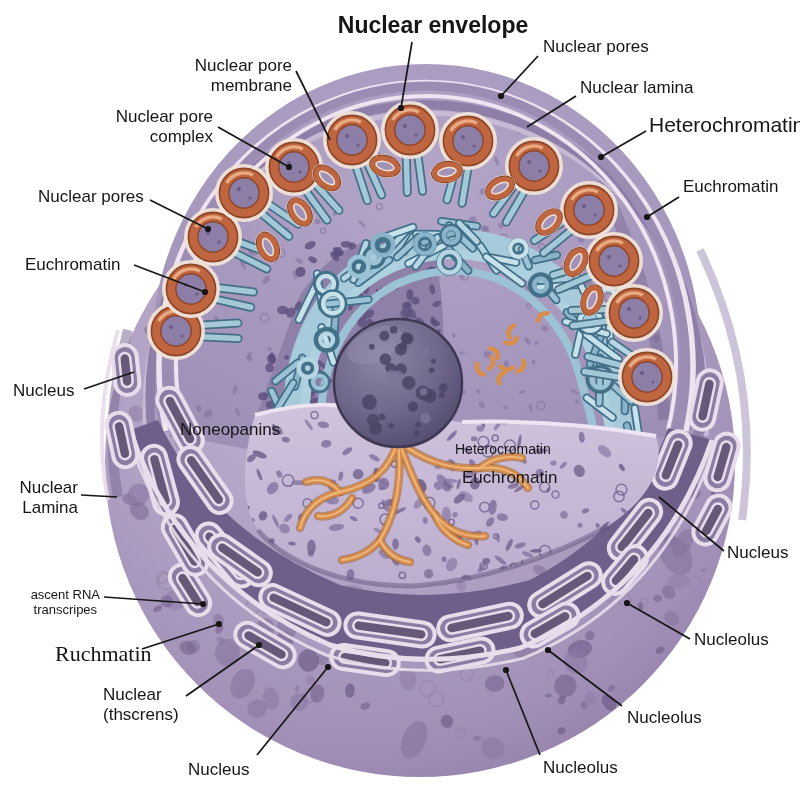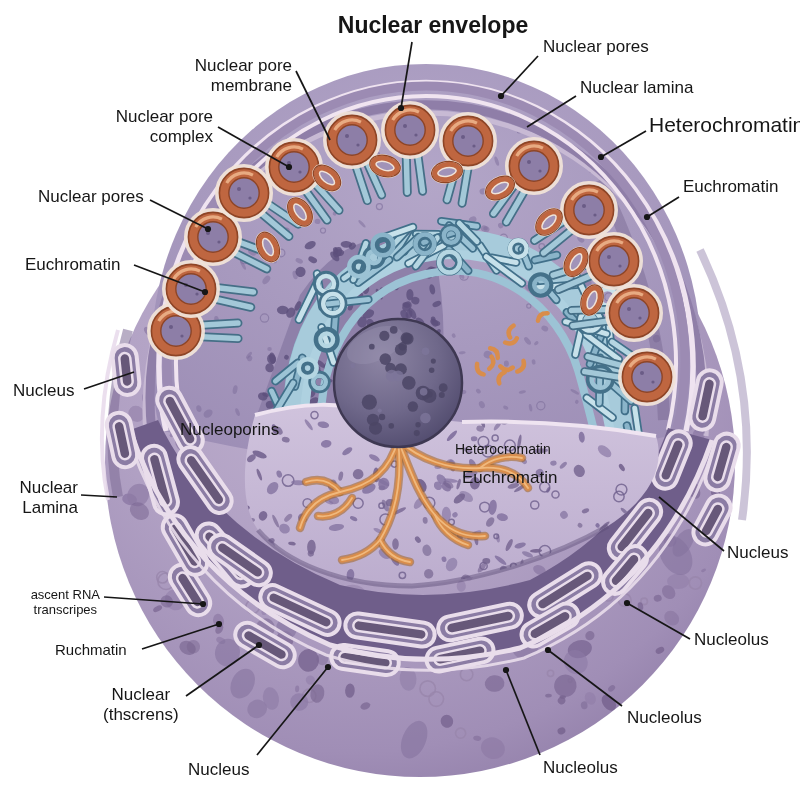--- a/index.html
+++ b/index.html
@@ -2,21 +2,21 @@
 <html><head>
 <meta charset="utf-8">
 <style>
   html,body{margin:0;padding:0;background:#ffffff;}
   #stage{position:relative;width:800px;height:800px;overflow:hidden;
          font-family:"Liberation Sans",sans-serif;background:#fff;}
   #art,#leaders{position:absolute;left:0;top:0;}
   #leaders{pointer-events:none;}
   #labels-layer{position:absolute;left:0;top:0;width:800px;height:800px;pointer-events:none;}
   .label{position:absolute;color:#161616;line-height:1.18;white-space:pre-line;
-         font-size:17px;letter-spacing:0px;text-align:center;}
+         font-size:17px;letter-spacing:0px;}
   .label.bold{font-weight:bold;}
 </style>
 </head>
 <body>
 
 <div id="stage">
   <svg id="art" width="800" height="800" viewBox="0 0 800 800">
     <defs>
       <radialGradient id="gradSphere" cx="40%" cy="28%" r="85%">
         <stop offset="0" stop-color="#c2b3d1"></stop>
@@ -1204,25 +1204,25 @@
 membrane</div>
       <div class="label" style="font-size: 17px; top: 107px; right: 587px; text-align: right;">Nuclear pore
 complex</div>
       <div class="label" style="font-size: 17px; top: 187px; left: 38px;">Nuclear pores</div>
       <div class="label" style="font-size: 17px; top: 255px; left: 25px;">Euchromatin</div>
       <div class="label" style="font-size: 17px; top: 381px; left: 13px;">Nucleus</div>
       <div class="label" style="font-size: 17px; top: 478px; right: 722px; text-align: right;">Nuclear
 Lamina</div>
       <div class="label" style="font-size: 13px; top: 587px; right: 700px; text-align: center;">ascent RNA
 transcripes</div>
-      <div class="label" style="font-size: 15px; top: 641px; left: 55px;">Ruchmatin</div>
+      <div class="label" style="font-size: 22px; top: 641px; left: 55px; font-family: Liberation Serif, serif;">Ruchmatin</div>
       <div class="label" style="font-size: 17px; top: 685px; left: 103px;">Nuclear
 (thscrens)</div>
       <div class="label" style="font-size: 17px; top: 760px; left: 188px;">Nucleus</div>
       <div class="label" style="font-size: 17px; top: 758px; left: 543px;">Nucleolus</div>
       <div class="label" style="font-size: 17px; top: 708px; left: 627px;">Nucleolus</div>
       <div class="label" style="font-size: 17px; top: 630px; left: 694px;">Nucleolus</div>
       <div class="label" style="font-size: 17px; top: 543px; left: 727px;">Nucleus</div>
-      <div class="label" style="font-size: 17px; top: 420px; left: 180px;">Nucleoporins</div>
+      <div class="label" style="font-size: 17px; top: 420px; left: 180px;">Noneopanins</div>
       <div class="label" style="font-size: 14px; top: 441px; left: 455px;">Heterocromatin</div>
       <div class="label" style="font-size: 17px; top: 468px; left: 462px;">Euchromatin</div>
     </div>
 </div>
 
 </body></html>

